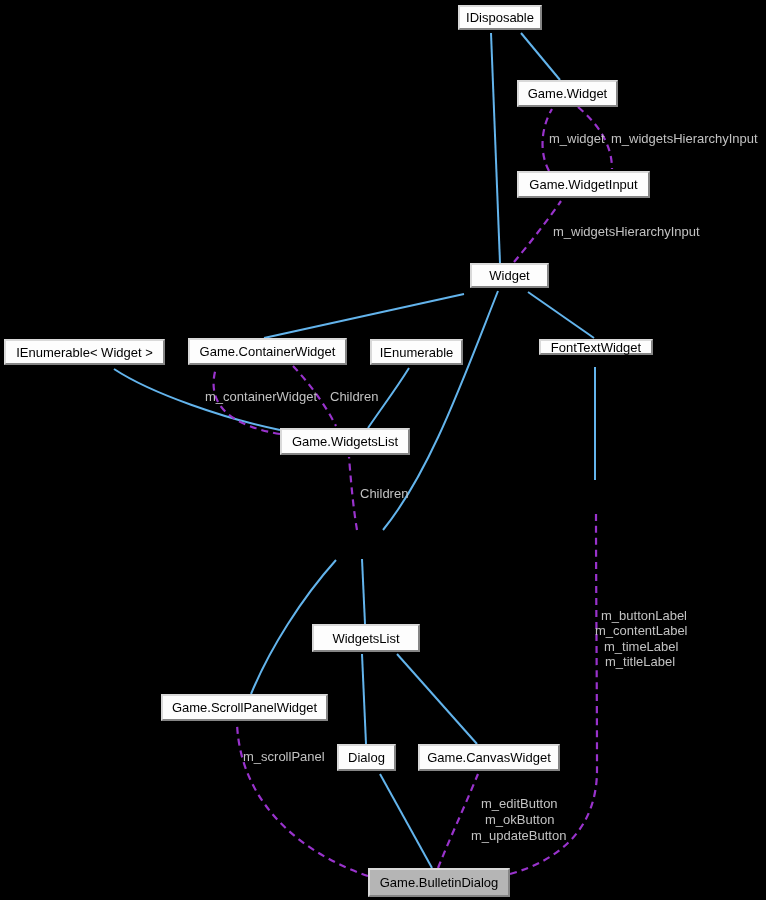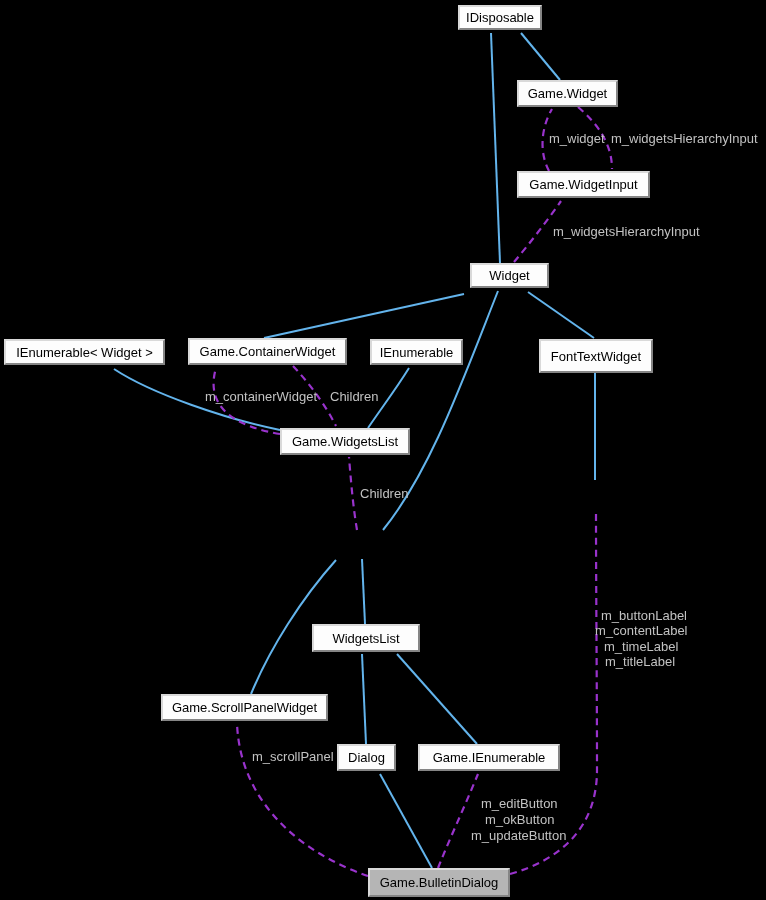--- a/index.html
+++ b/index.html
@@ -68,35 +68,35 @@
     <path class="p" marker-end="url(#ap)" d="M510,874 C560,860 597,828 597,770 C597,685 596,593 596,509"></path>
   </svg>
 
   <div class="node" style="left:458px;top:5px;width:84px;height:25px;">IDisposable</div>
   <div class="node" style="left:517px;top:80px;width:101px;height:27px;">Game.Widget</div>
   <div class="node" style="left:517px;top:171px;width:133px;height:27px;">Game.WidgetInput</div>
   <div class="node" style="left:470px;top:263px;width:79px;height:25px;text-align:right;">Widget</div>
   <div class="node" style="left:4px;top:339px;width:161px;height:26px;">IEnumerable&lt; Widget &gt;</div>
   <div class="node" style="left:188px;top:338px;width:159px;height:27px;">Game.ContainerWidget</div>
   <div class="node" style="left:370px;top:339px;width:93px;height:26px;">IEnumerable</div>
-  <div class="node" style="left:539px;top:339px;width:114px;height:34px;">FontTextWidget</div>
+  <div class="node" style="left:539px;top:339px;width:114px;height:16px;">FontTextWidget</div>
   <div class="node" style="left:280px;top:428px;width:130px;height:27px;">Game.WidgetsList</div>
   <div class="node" style="left:312px;top:624px;width:108px;height:28px;">WidgetsList</div>
   <div class="node" style="left:161px;top:694px;width:167px;height:27px;">Game.ScrollPanelWidget</div>
   <div class="node" style="left:337px;top:744px;width:59px;height:27px;">Dialog</div>
-  <div class="node" style="left:418px;top:744px;width:142px;height:27px;">Game.IEnumerable</div>
+  <div class="node" style="left:418px;top:744px;width:142px;height:27px;">Game.CanvasWidget</div>
   <div class="node hl" style="left:368px;top:868px;width:142px;height:29px;">Game.BulletinDialog</div>
 
   <div class="elabel" style="left:549px;top:132px;">m_widget</div>
   <div class="elabel" style="left:611px;top:132px;">m_widgetsHierarchyInput</div>
   <div class="elabel" style="left:553px;top:225px;">m_widgetsHierarchyInput</div>
   <div class="elabel" style="left:205px;top:390px;">m_containerWidget</div>
   <div class="elabel" style="left:330px;top:390px;">Children</div>
   <div class="elabel" style="left:360px;top:487px;">Children</div>
-  <div class="elabel" style="left:252px;top:750px;">m_scrollPanel</div>
+  <div class="elabel" style="left:243px;top:750px;">m_scrollPanel</div>
   <div class="elabel" style="left:481px;top:797px;">m_editButton</div>
   <div class="elabel" style="left:485px;top:813px;">m_okButton</div>
   <div class="elabel" style="left:471px;top:829px;">m_updateButton</div>
   <div class="elabel" style="left:601px;top:609px;">m_buttonLabel</div>
   <div class="elabel" style="left:595px;top:624px;">m_contentLabel</div>
   <div class="elabel" style="left:604px;top:640px;">m_timeLabel</div>
   <div class="elabel" style="left:605px;top:655px;">m_titleLabel</div>
 
 </div>
 

